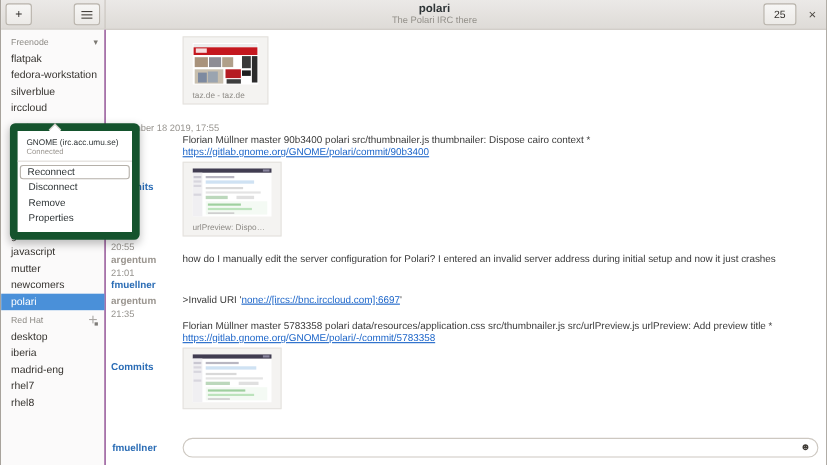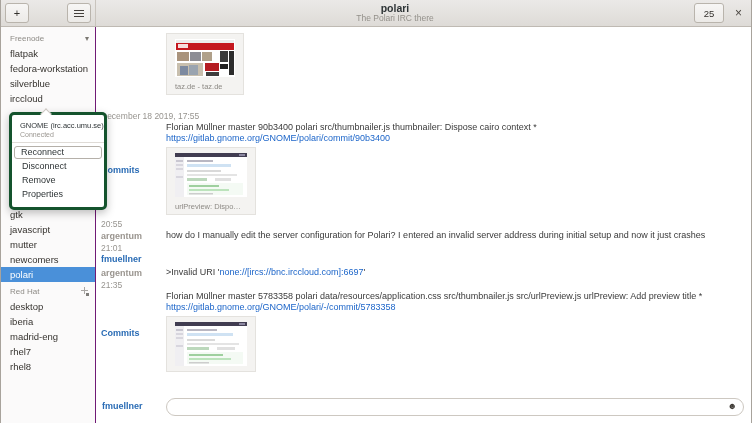--- a/index.html
+++ b/index.html
@@ -40,41 +40,41 @@
   .ssection{height:15px;display:flex;align-items:center;justify-content:space-between;
     padding:0 6px 0 9px;font-size:8px;color:#8e8b86;margin-top:2px;}
   .chev{font-size:8px;color:#7b7872;}
   .spacer-popup{height:84px;}
   .conn-icon{position:relative;width:9px;height:9px;opacity:.75;}
   .conn-icon:before{content:"";position:absolute;left:4px;top:0;width:1px;height:7px;background:#8e8b86;}
   .conn-icon:after{content:"";position:absolute;left:1px;top:3px;width:7px;height:1px;background:#8e8b86;}
   .conn-icon b{position:absolute;right:0;bottom:0;width:3px;height:3px;background:#55524d;}
   
   .popover{
-    position:absolute;left:8px;top:112px;width:98px;background:#fff;
-    border:3px solid #14532d;border-radius:5px;box-shadow:0 3px 8px rgba(0,0,0,.25);
+    position:absolute;left:8px;top:112px;width:118px;background:#fff;
+    border:7px solid #14532d;border-radius:5px;box-shadow:0 3px 8px rgba(0,0,0,.25);
     padding:5px 0 5px;z-index:20;
   }
   .pop-arrow{position:absolute;top:-5px;left:30px;width:8px;height:8px;background:#fff;
     border-left:1px solid #ccc7c1;border-top:1px solid #ccc7c1;transform:rotate(45deg);}
   .pop-title{font-size:7.5px;color:#2e3436;padding:1px 8px 0;white-space:nowrap;}
   .pop-status{font-size:7px;color:#9b9791;padding:1px 8px 4px;}
   .pop-sep{border-top:1px solid #dfdbd6;margin:0 0 3px;}
   .pop-item{font-size:9px;color:#2e3436;padding:1px 8px;margin:1px 2px;line-height:11px;}
   .pop-item.focused{border:1px solid #b5b0a9;border-radius:3px;padding:0 6px;}
   
   .chat{position:absolute;left:96px;top:28px;right:0;bottom:0;background:#fff;
     display:flex;flex-direction:column;}
   .log{flex:1;overflow:hidden;padding:2px 7px 0 4px;font-size:9px;color:#3a3a3a;}
   .msg{display:flex;align-items:center;}
   .nick{width:65px;flex:none;font-weight:bold;padding-right:4px;white-space:nowrap;overflow:hidden;}
   .nick.blue{color:#2a6cb5;}
   .nick.gray{color:#9a958f;}
   .mbody{flex:1;line-height:11px;min-width:0;word-wrap:break-word;}
-  .link{color:#1c65c9;cursor:pointer;}
+  .link{color:#1c65c9;text-decoration:underline;cursor:pointer;}
   .tstamp{text-align:left;font-size:8.5px;color:#97948f;margin:2px 1px 1px 0;line-height:10px;}
   .tstamp.date{margin-top:14px;}
   .preview-card{display:inline-block;background:#f4f3f1;border:1px solid #e4e2de;
     padding:5px 8px 2px;margin:3px 0 2px;cursor:pointer;}
   .preview-card .cap{font-size:7.5px;color:#8d8a85;margin-top:1px;}
   
   .inputbar{flex:none;display:flex;align-items:center;padding:4px 7px 7px 4px;}
   .input-nick{width:65px;flex:none;font-size:9px;font-weight:bold;color:#2a6cb5;padding-left:1px;}
   .input-wrap{flex:1;position:relative;}
   .input-wrap input{width:100%;height:18px;border:1px solid #cdc8c1;border-radius:9px;

